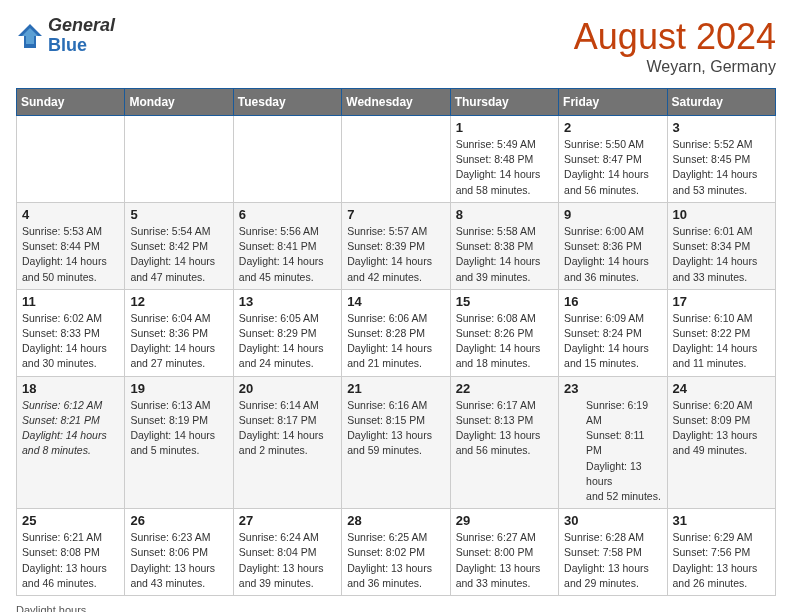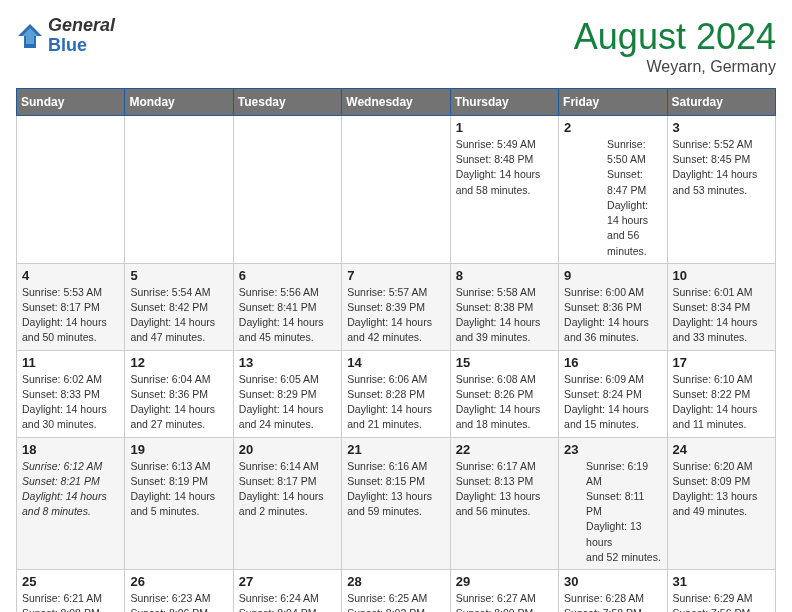--- a/index.html
+++ b/index.html
@@ -40,21 +40,21 @@
     .logo-icon {
       width: 28px;
       height: 28px;
     }
     .title-block {
       text-align: right;
     }
     .title-month {
       font-size: 36px;
       font-weight: normal;
-      color: #15803d;
+      color: #c2410c;
     }
     .title-location {
       font-size: 16px;
       color: #444;
     }
     .calendar {
       width: 100%;
       border-collapse: collapse;
       font-size: 11px;
     }
@@ -140,38 +140,38 @@
         <td class="empty-cell"></td>
         <td>
           <span class="day-number">1</span>
           <div class="day-info" style="white-space: pre-line;">Sunrise: 5:49 AM
 Sunset: 8:48 PM
 Daylight: 14 hours
 and 58 minutes.</div>
         </td>
         <td>
           <span class="day-number">2</span>
-          <div class="day-info" style="white-space: pre-line; margin-left: 43px;">Sunrise: 5:50 AM
+          <div class="day-info" style="white-space: pre-line;">Sunrise: 5:50 AM
 Sunset: 8:47 PM
 Daylight: 14 hours
 and 56 minutes.</div>
         </td>
         <td>
           <span class="day-number">3</span>
           <div class="day-info" style="white-space: pre-line;">Sunrise: 5:52 AM
 Sunset: 8:45 PM
 Daylight: 14 hours
 and 53 minutes.</div>
         </td>
       </tr>
       <tr>
         <td>
           <span class="day-number">4</span>
           <div class="day-info" style="white-space: pre-line;">Sunrise: 5:53 AM
-Sunset: 8:17 PM
+Sunset: 8:44 PM
 Daylight: 14 hours
 and 50 minutes.</div>
         </td>
         <td>
           <span class="day-number">5</span>
           <div class="day-info" style="white-space: pre-line;">Sunrise: 5:54 AM
 Sunset: 8:42 PM
 Daylight: 14 hours
 and 47 minutes.</div>
         </td>

